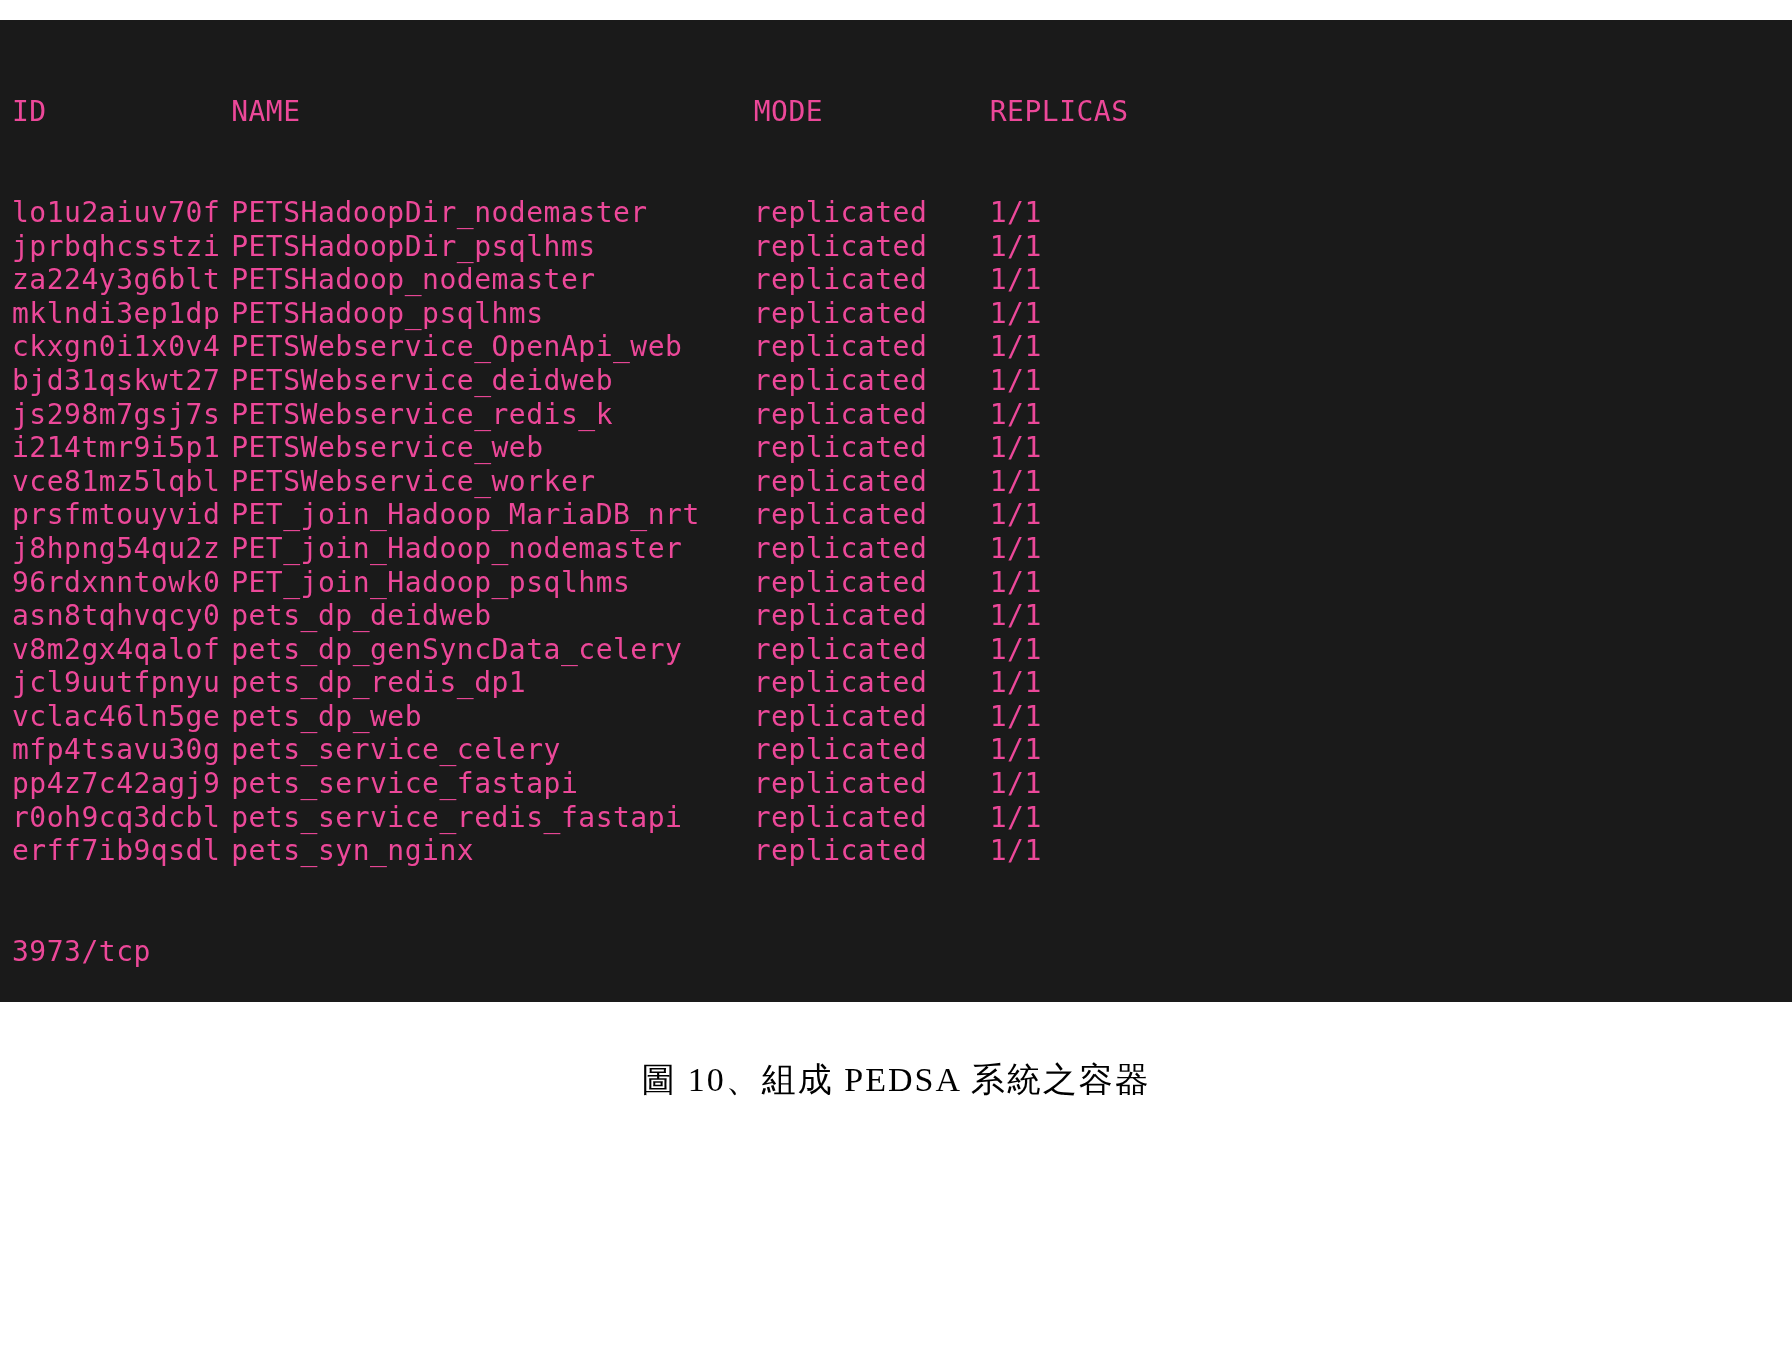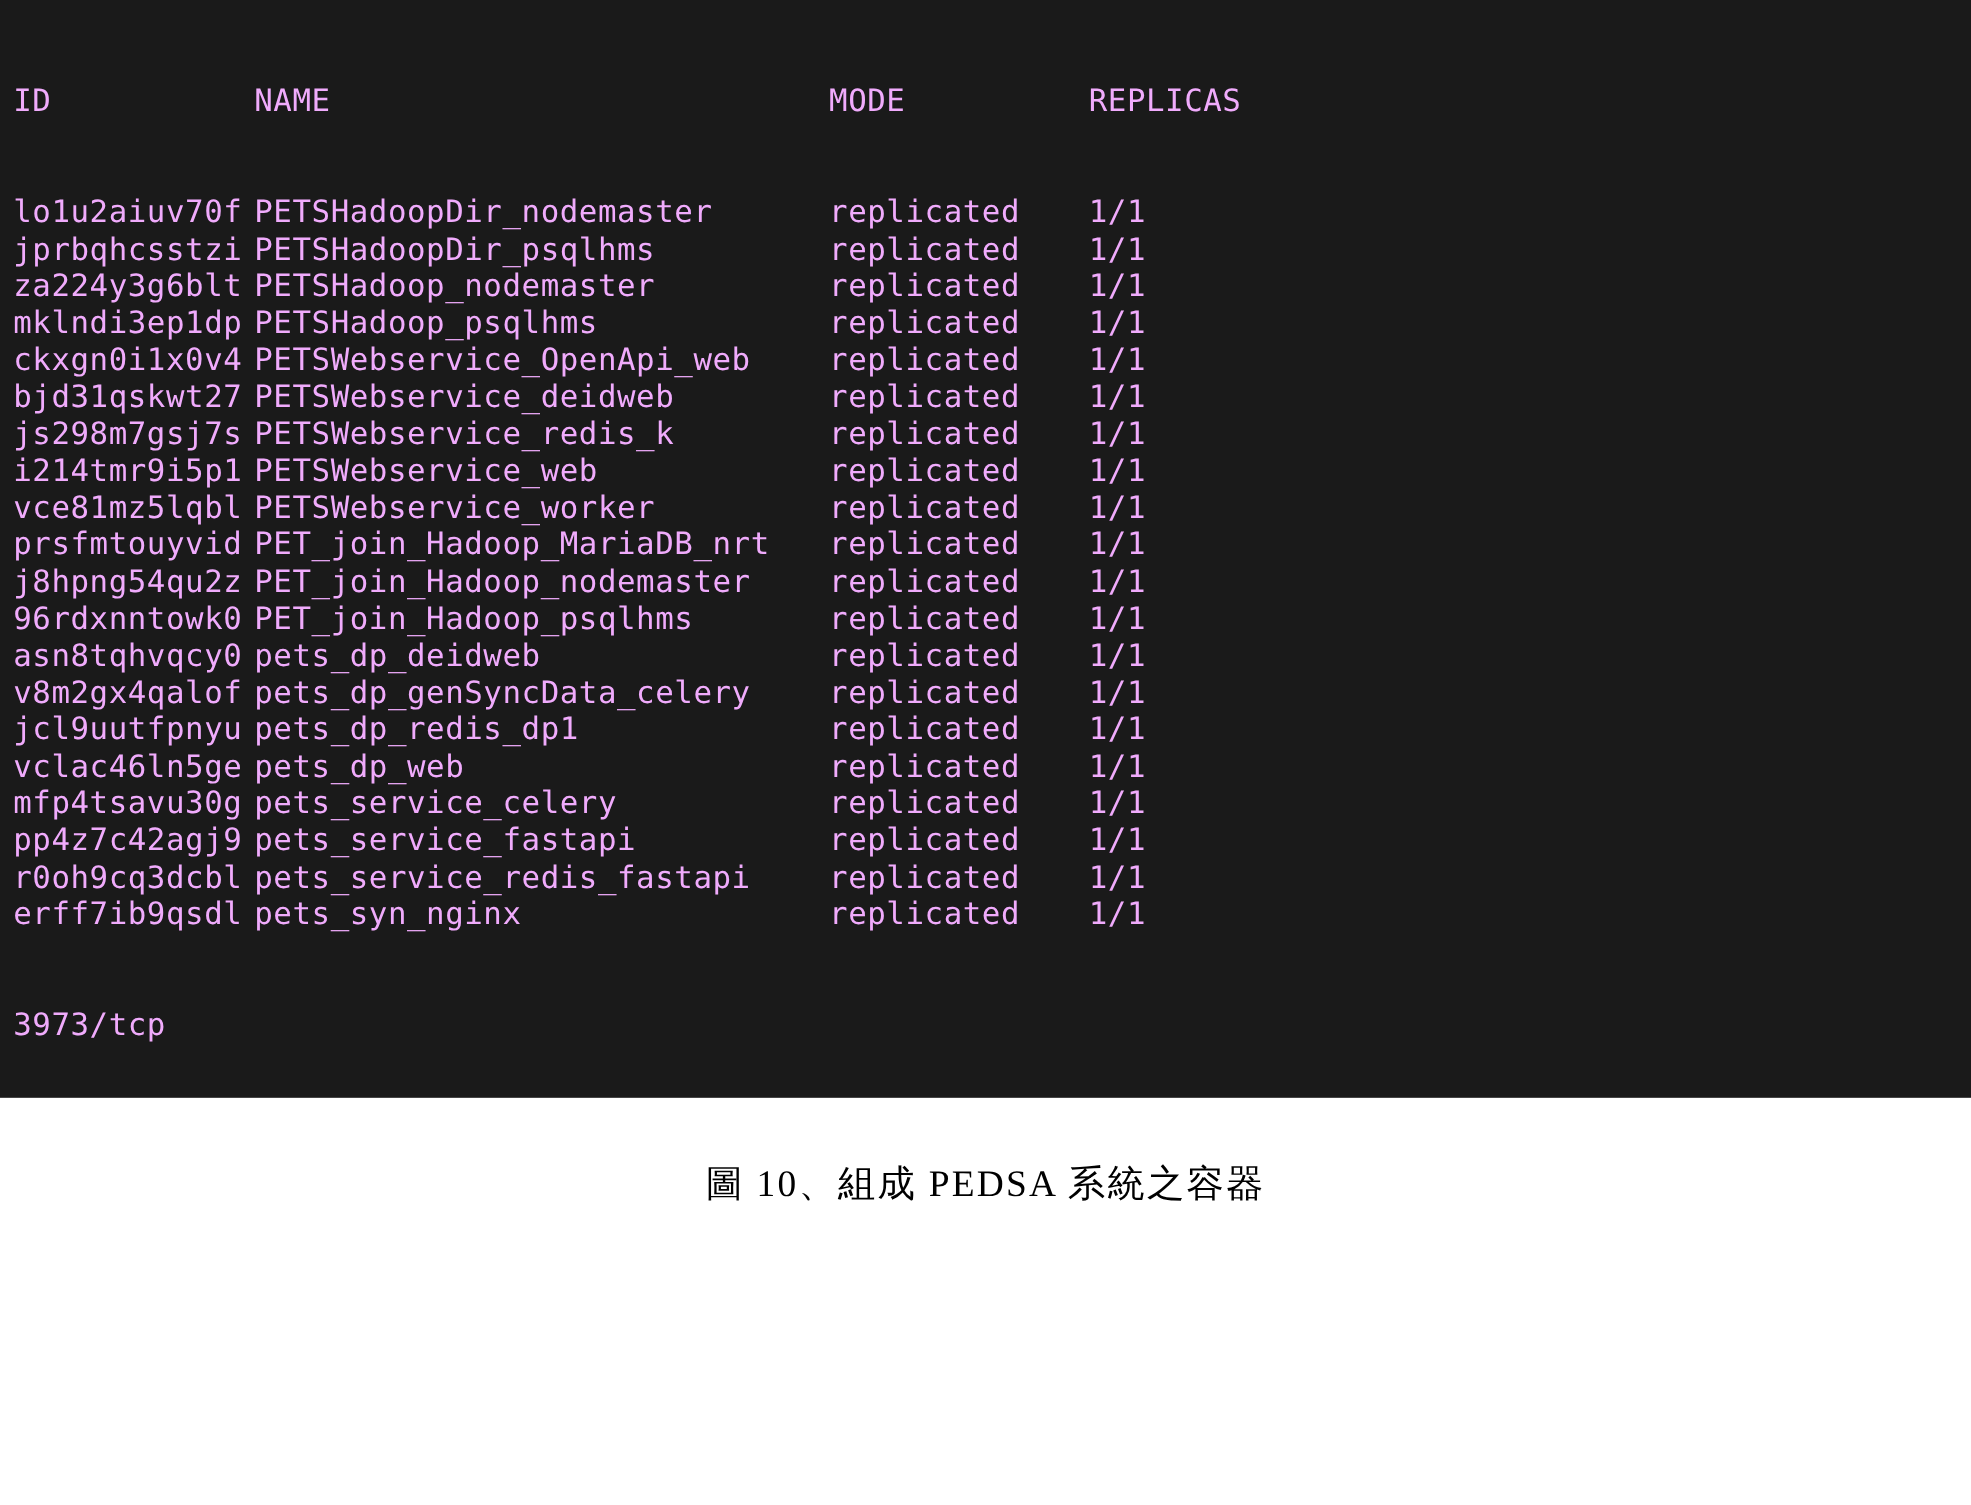--- a/index.html
+++ b/index.html
@@ -8,27 +8,28 @@
       box-sizing: border-box;
     }
     body {
       background: #ffffff;
       font-family: "DejaVu Sans Mono", "Consolas", "Courier New", monospace;
       width: 1792px;
       padding: 0;
     }
     .terminal {
       background: #1a1a1a;
-      color: #f0abfc;
-      padding: 8px 12px 16px 12px;
+      color: #ec4899;
+      padding: 8px 12px 0 12px;
       font-size: 28px;
       line-height: 1.2;
       white-space: pre;
       letter-spacing: 0.5px;
       width: 100%;
+      margin-top: 20px;
     }
     .terminal-row {
       display: block;
     }
     .col-id {
       display: inline-block;
       width: 13ch;
     }
     .col-name {
       display: inline-block;

